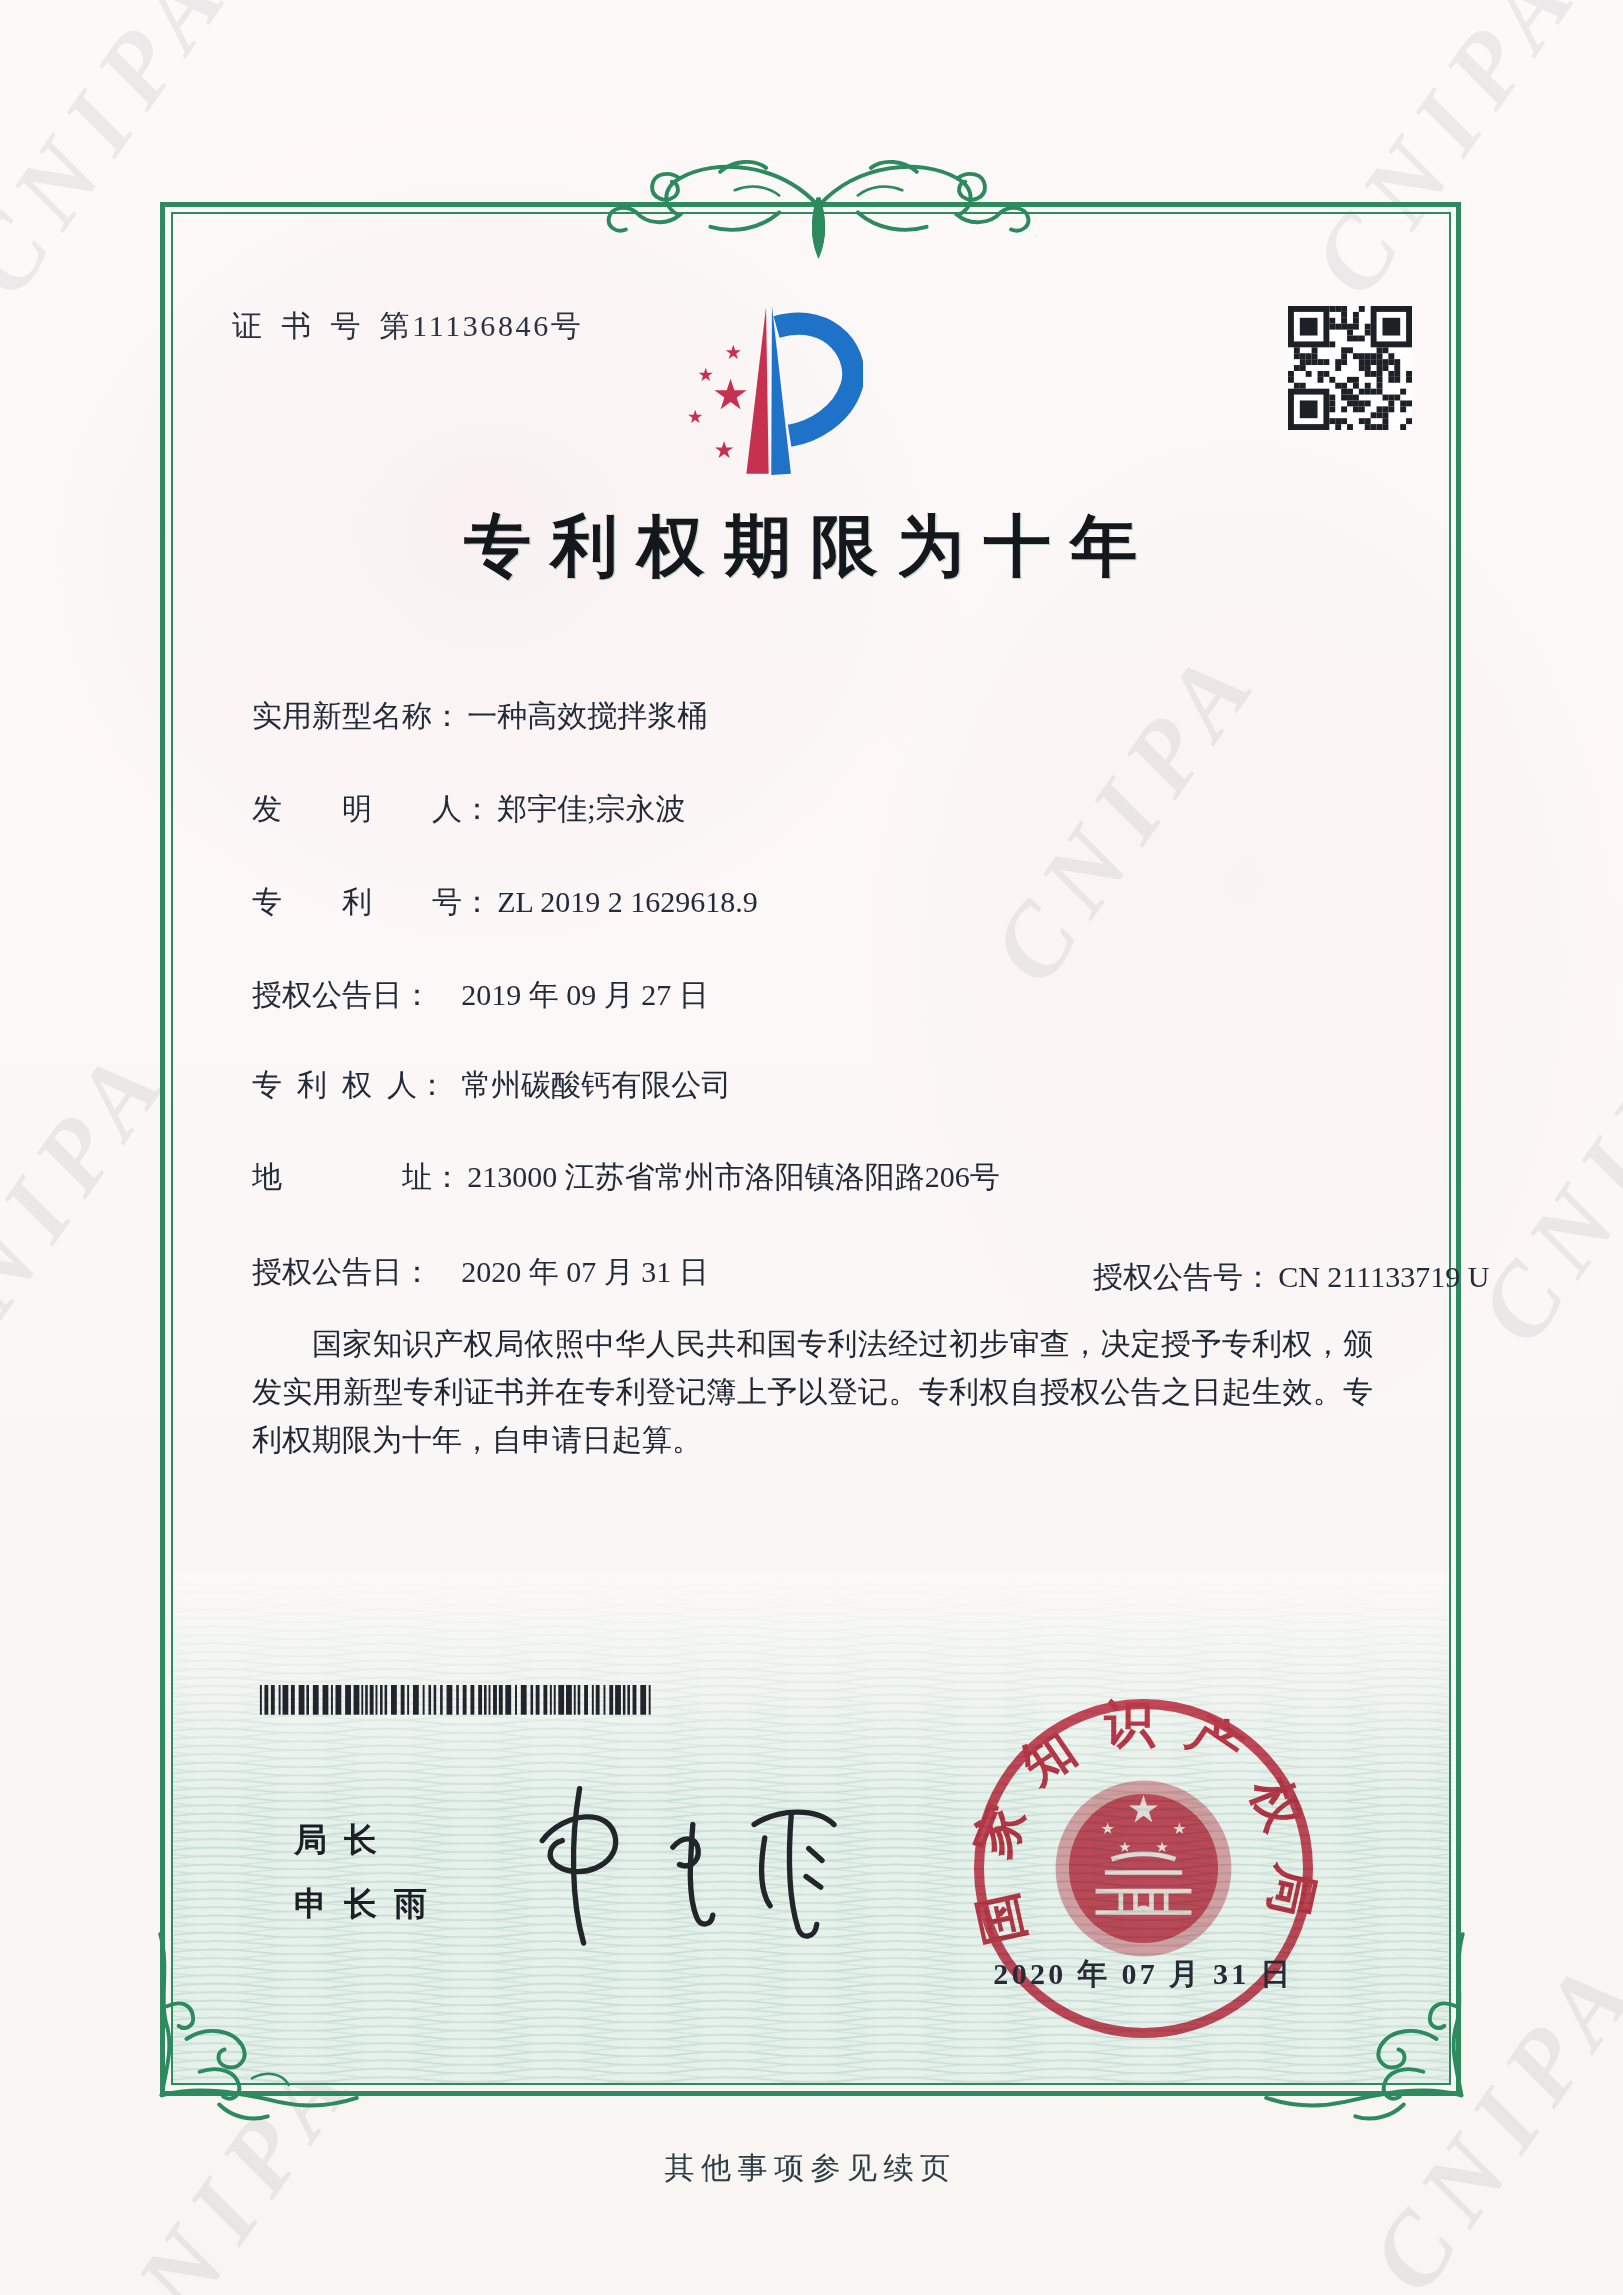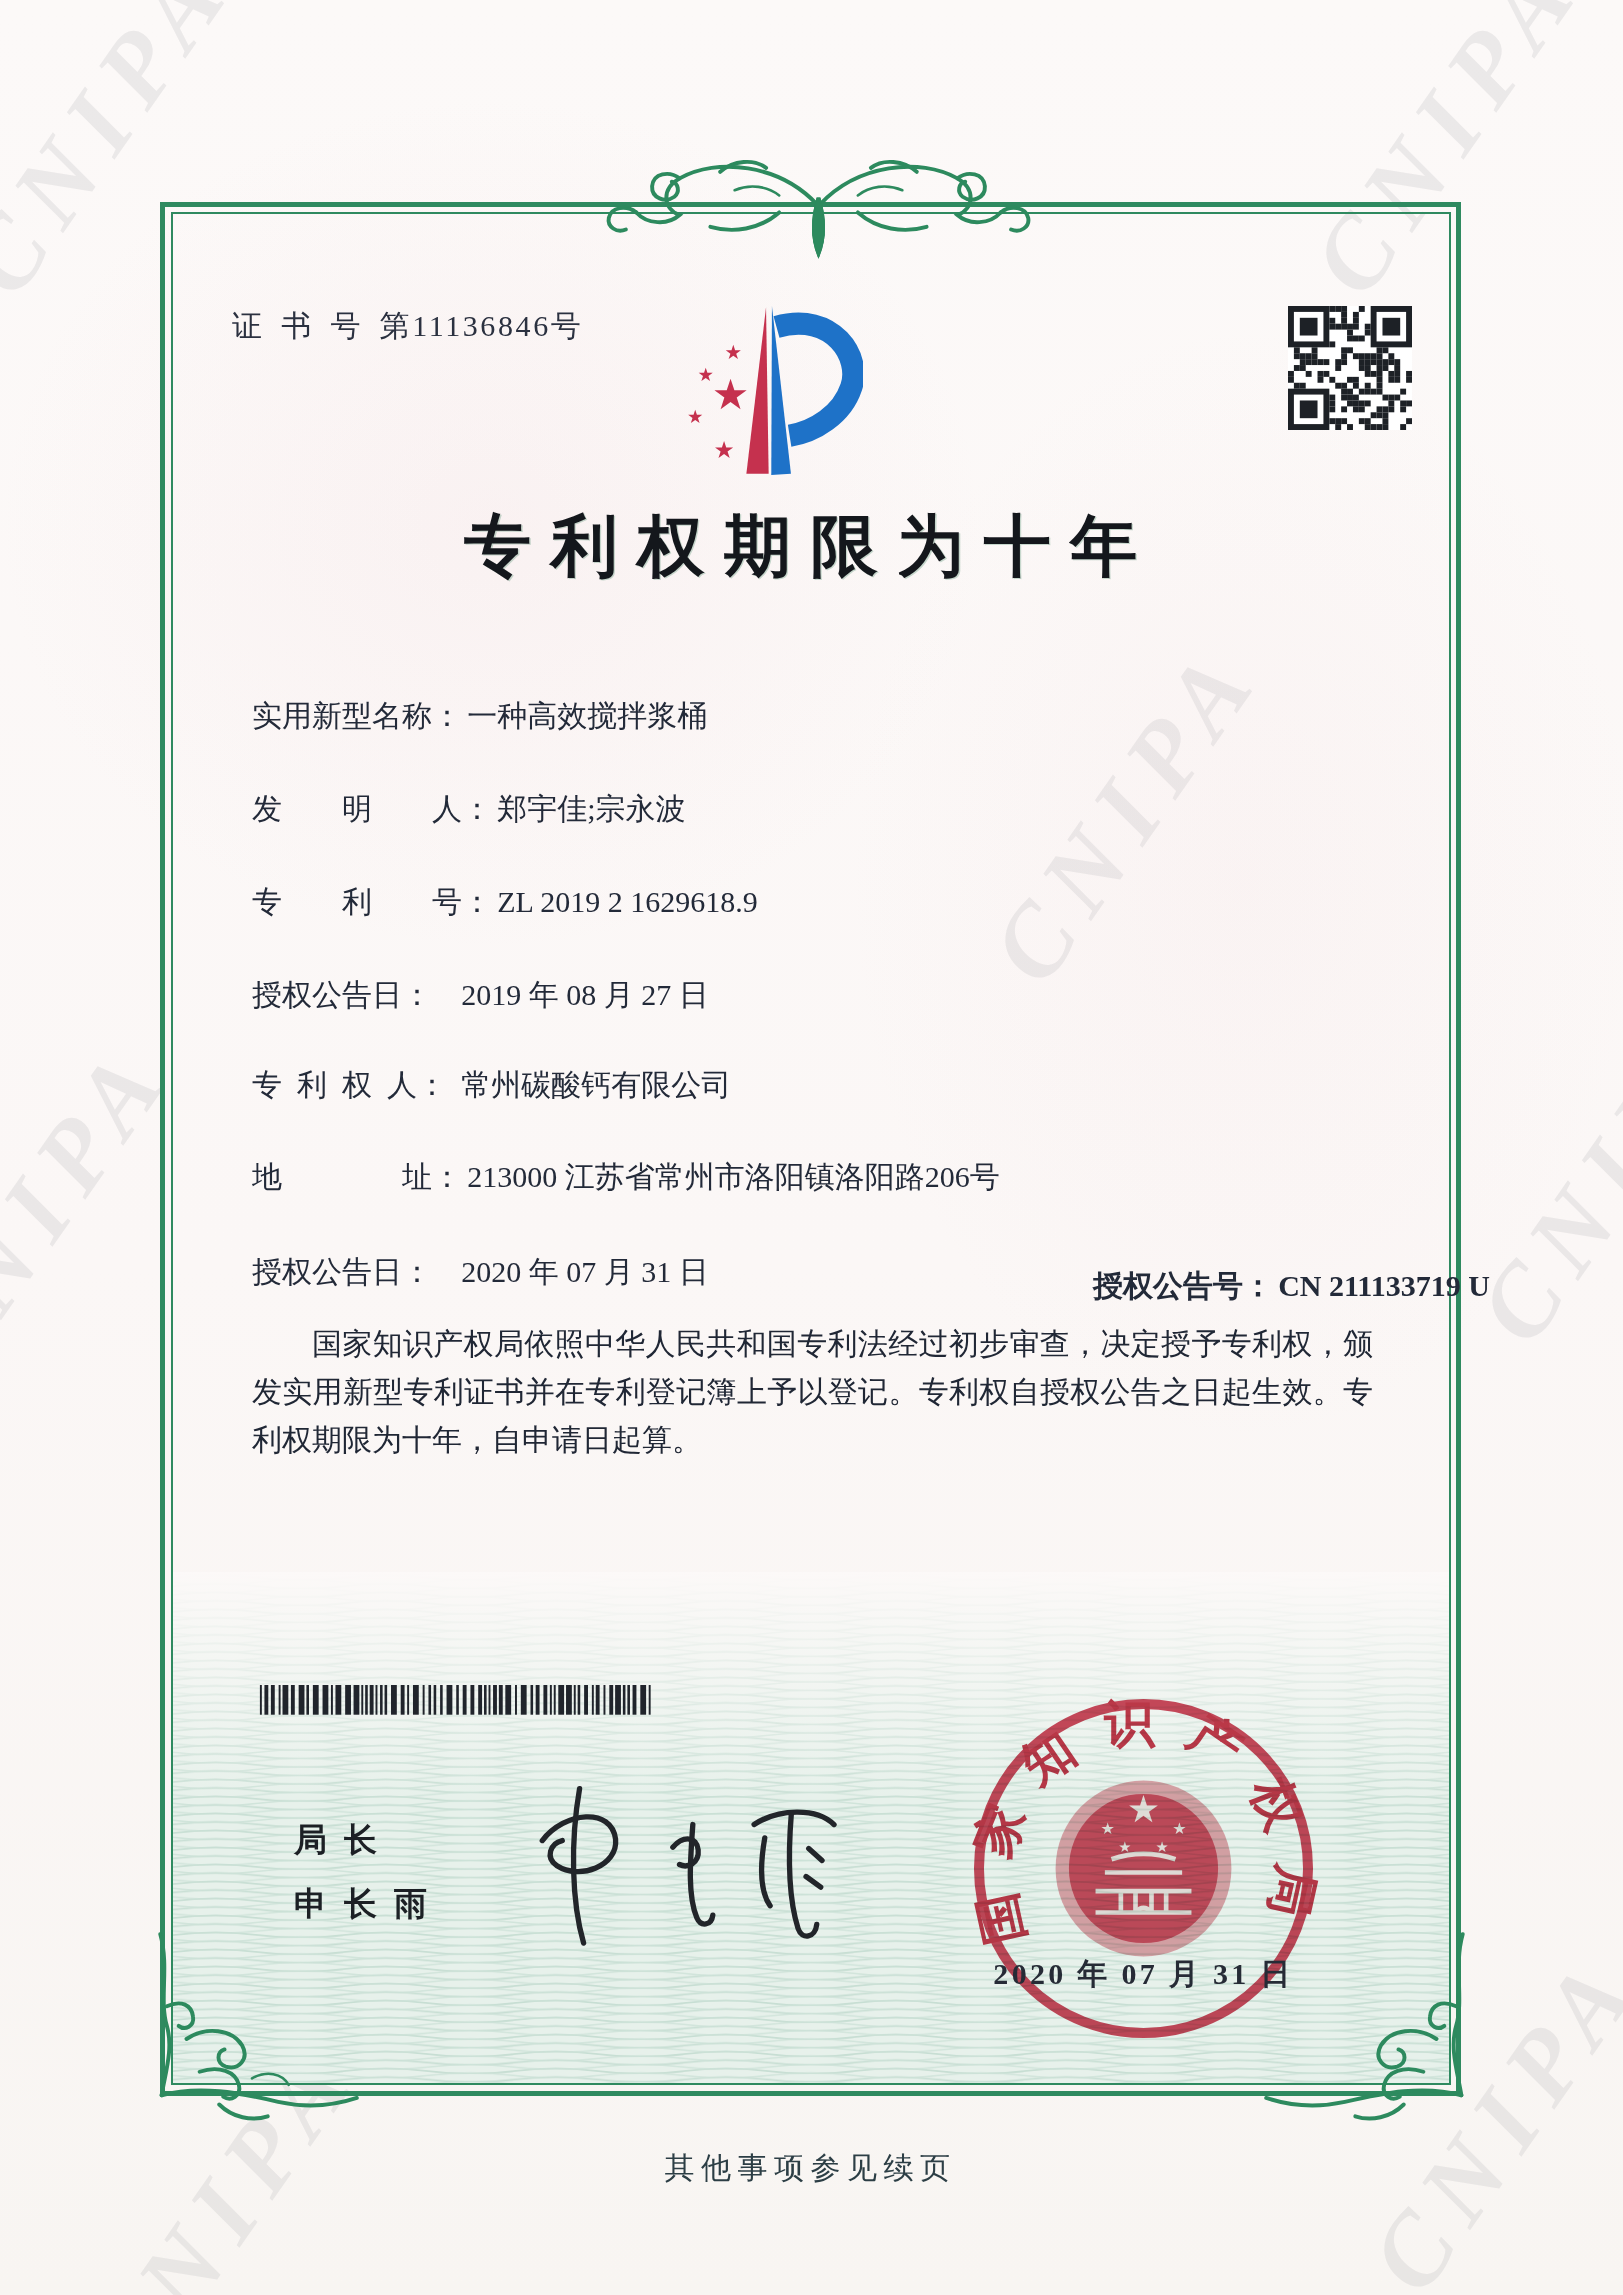--- a/index.html
+++ b/index.html
@@ -23,21 +23,21 @@
   
   .certno{position:absolute;left:232px;top:306px;font-size:30px;color:#2b3140;
       letter-spacing:2.6px;word-spacing:6.5px;}
   .title{position:absolute;left:160px;width:1301px;top:501px;text-align:center;
       font-size:67px;font-weight:700;letter-spacing:19.6px;color:#14171c;
       text-shadow:1.3px 0.7px 0 rgba(40,120,80,.25);}
   
   .frow{position:absolute;left:252px;font-size:30px;color:#232a39;white-space:nowrap;}
   .flabel{display:inline-block;min-width:204px;}
   .fvalue{margin-left:5.2px;}
-  .grant2{position:absolute;left:841px;top:14px;font-weight:bold;}
+  .grant2{position:absolute;left:841px;top:5px;}
   
   .body-text{position:absolute;left:252px;top:1320px;width:1121px;font-size:30px;
       line-height:48px;color:#202735;text-align:justify;}
   .body-text p{margin:0;text-indent:60px;}
   
   .barcode{position:absolute;left:257px;top:1685px;}
   .qr{position:absolute;left:1288px;top:306px;}
   
   .officer{position:absolute;left:262px;font-family:"Liberation Sans",sans-serif;
       font-weight:700;font-size:33px;color:#1c2025;letter-spacing:17px;margin-left:32px;}
@@ -293,21 +293,21 @@
     <div class="frow" style="top:696px">
       <span class="flabel">实用新型名称：</span><span class="fvalue">一种高效搅拌浆桶</span>
     </div>
     <div class="frow" style="top:789px">
       <span class="flabel">发　　明　　人：</span><span class="fvalue">郑宇佳;宗永波</span>
     </div>
     <div class="frow" style="top:882px">
       <span class="flabel">专　　利　　号：</span><span class="fvalue">ZL 2019 2 1629618.9</span>
     </div>
     <div class="frow" style="top:975px">
-      <span class="flabel">授权公告日：</span><span class="fvalue">2019 年 08 月 27 日</span>
+      <span class="flabel">授权公告日：</span><span class="fvalue">2019 年 09 月 27 日</span>
     </div>
     <div class="frow" style="top:1065px">
       <span class="flabel">专 利 权 人：</span><span class="fvalue">常州碳酸钙有限公司</span>
     </div>
     <div class="frow" style="top:1157px">
       <span class="flabel">地　　　　址：</span><span class="fvalue">213000 江苏省常州市洛阳镇洛阳路206号</span>
     </div>
     <div class="frow" style="top:1252px">
       <span class="flabel">授权公告日：</span><span class="fvalue">2020 年 07 月 31 日</span>
       <span class="grant2">

